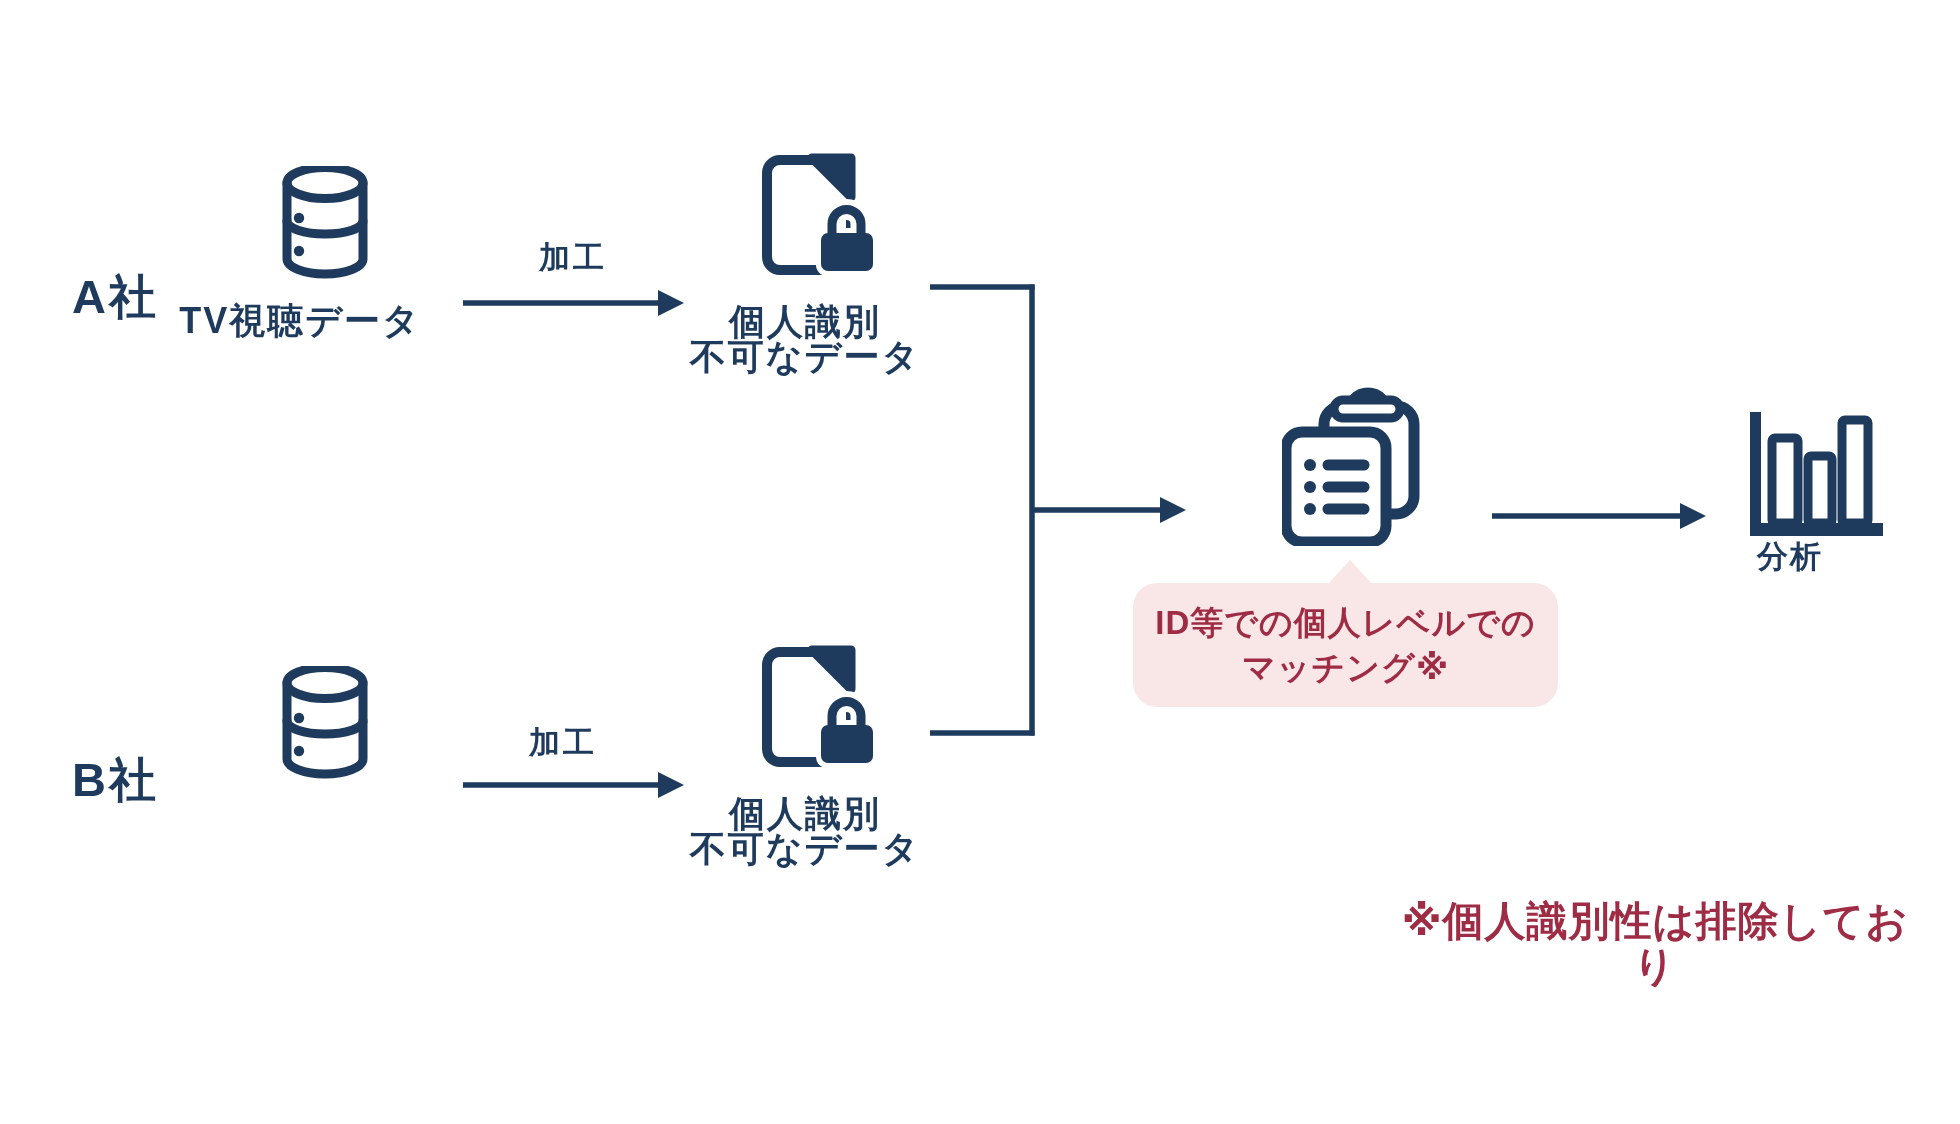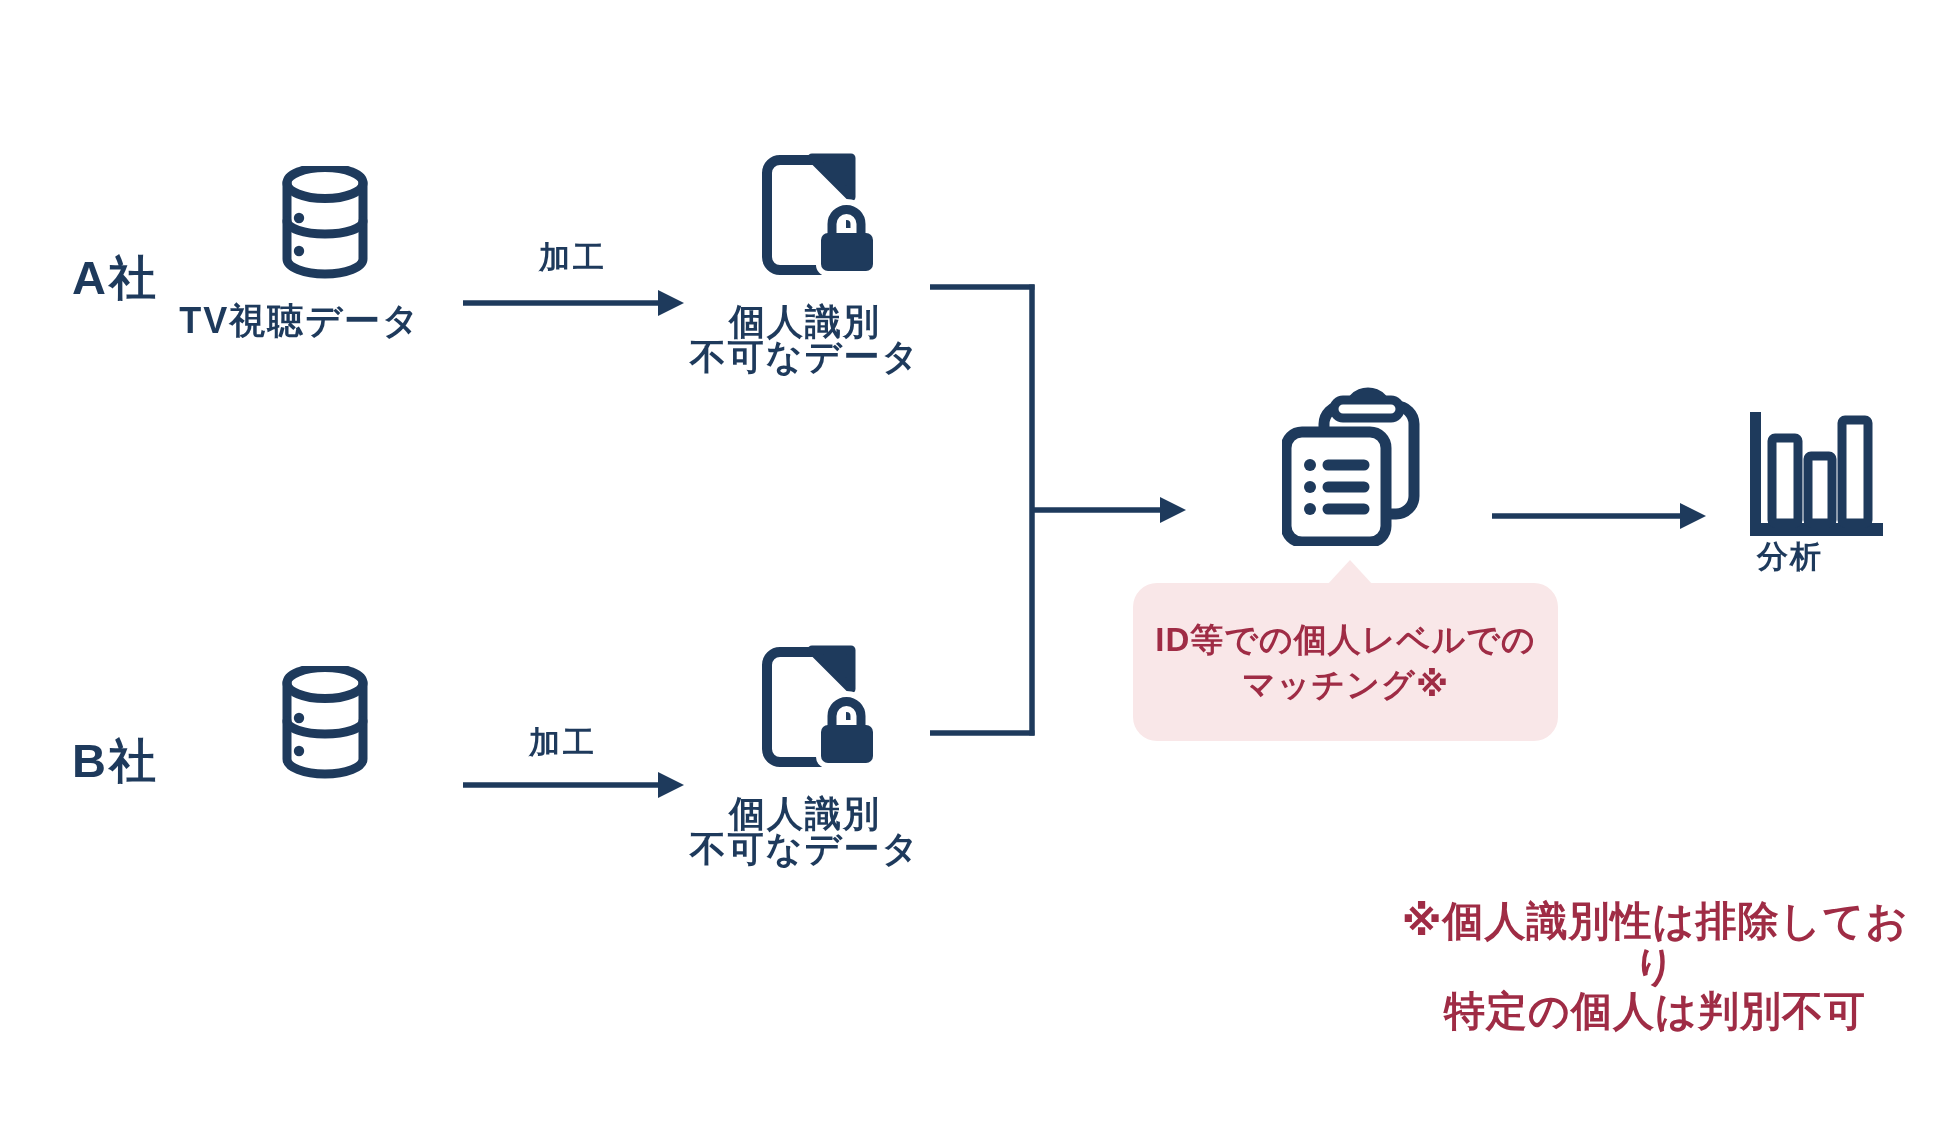--- a/index.html
+++ b/index.html
@@ -12,21 +12,21 @@
   body{font-family:"Liberation Sans","DejaVu Sans",sans-serif;}
   .canvas{
     position:relative;
     width:1960px;height:1124px;
     background:#ffffff;
     overflow:hidden;
   }
   .abs{position:absolute;}
   .navy-text{color:var(--navy);font-weight:bold;}
   .red-text{color:var(--red);font-weight:bold;}
-  .company{font-size:47px;letter-spacing:3px;}
+  .company{font-size:47px;letter-spacing:3px;margin-top:19px;}
   .node-label{font-size:36px;letter-spacing:2px;text-align:center;line-height:35px;}
   .process-label{font-size:31px;letter-spacing:3px;text-align:center;}
   .callout-box{
     background:var(--pink);
     border-radius:24px;
     display:flex;flex-direction:column;align-items:center;justify-content:center;
     text-align:center;
     font-size:33px;line-height:45px;letter-spacing:1px;
   }
   .callout-pointer{
@@ -132,35 +132,34 @@
     </g>
     <g stroke="#1e3a5c" stroke-width="11" stroke-linecap="round">
       <line x1="46" y1="81" x2="82" y2="81"></line>
       <line x1="46" y1="103" x2="82" y2="103"></line>
       <line x1="46" y1="125" x2="82" y2="125"></line>
     </g>
   </svg>
 
   <div class="abs callout-pointer" style="left:1327px;top:560px;"></div>
 
-  <div class="abs callout-box red-text" style="left:1133px;top:583px;width:425px;height:158px;">
+  <div class="abs callout-box red-text" style="left:1133px;top:583px;width:425px;height:124px;">
     <div>ID等での個人レベルでの</div>
     <div>マッチング※</div>
   </div>
 
   <svg class="abs" style="left:1750px;top:410px;" width="135" height="130" viewBox="0 0 135 130">
     <rect x="0" y="2" width="11" height="124" fill="#1e3a5c"></rect>
     <rect x="0" y="113" width="133" height="13" fill="#1e3a5c"></rect>
     <g fill="#ffffff" stroke="#1e3a5c" stroke-width="9">
       <rect x="22" y="28" width="26" height="85" rx="3"></rect>
       <rect x="58" y="46" width="24" height="67" rx="3"></rect>
       <rect x="92" y="10" width="26" height="103" rx="3"></rect>
     </g>
   </svg>
 
   <div class="abs navy-text node-label" style="left:1700px;top:539px;width:180px;font-size:31px;">分析</div>
 
   <div class="abs red-text footnote" style="left:1395px;top:899px;width:520px;">
     <div>※個人識別性は排除しており</div>
-    <div>特定の個人は判別不可</div>
   </div>
 
 </div>
 
 </body></html>

